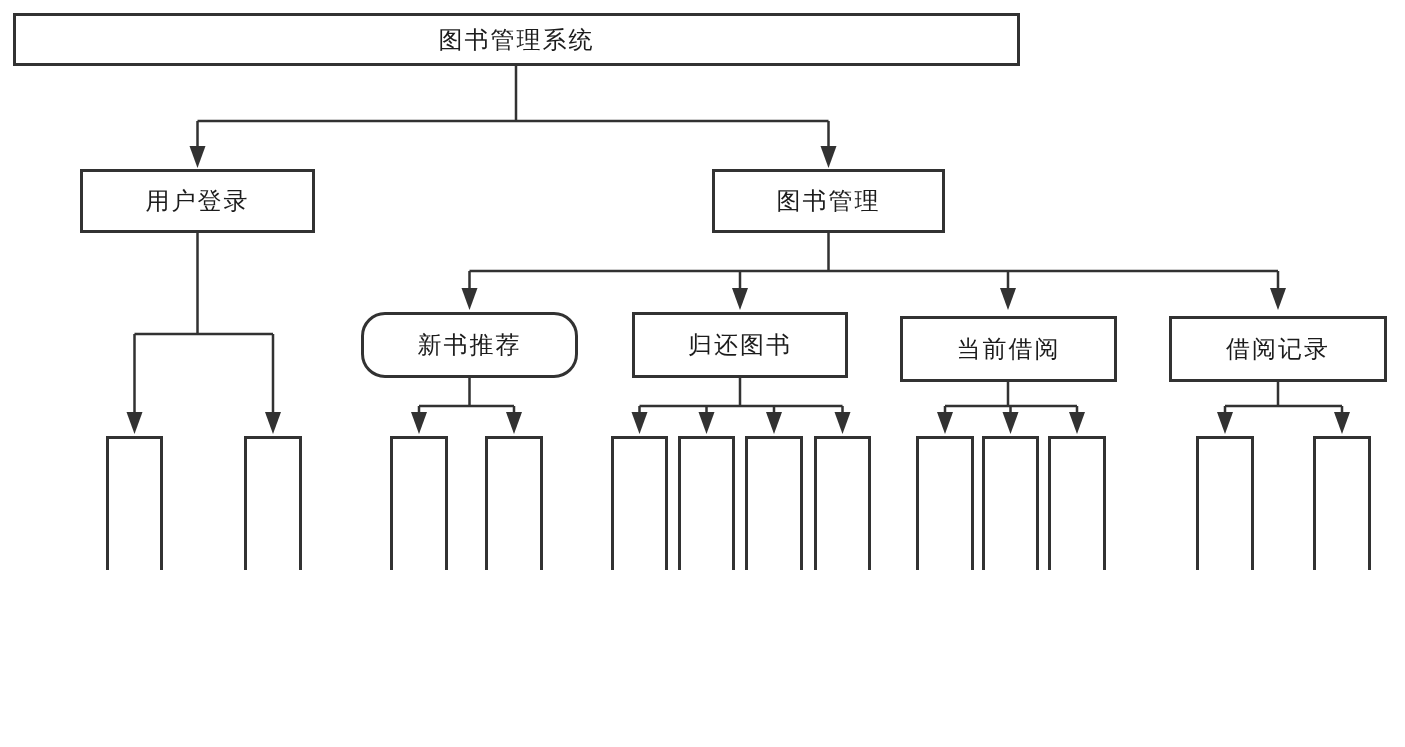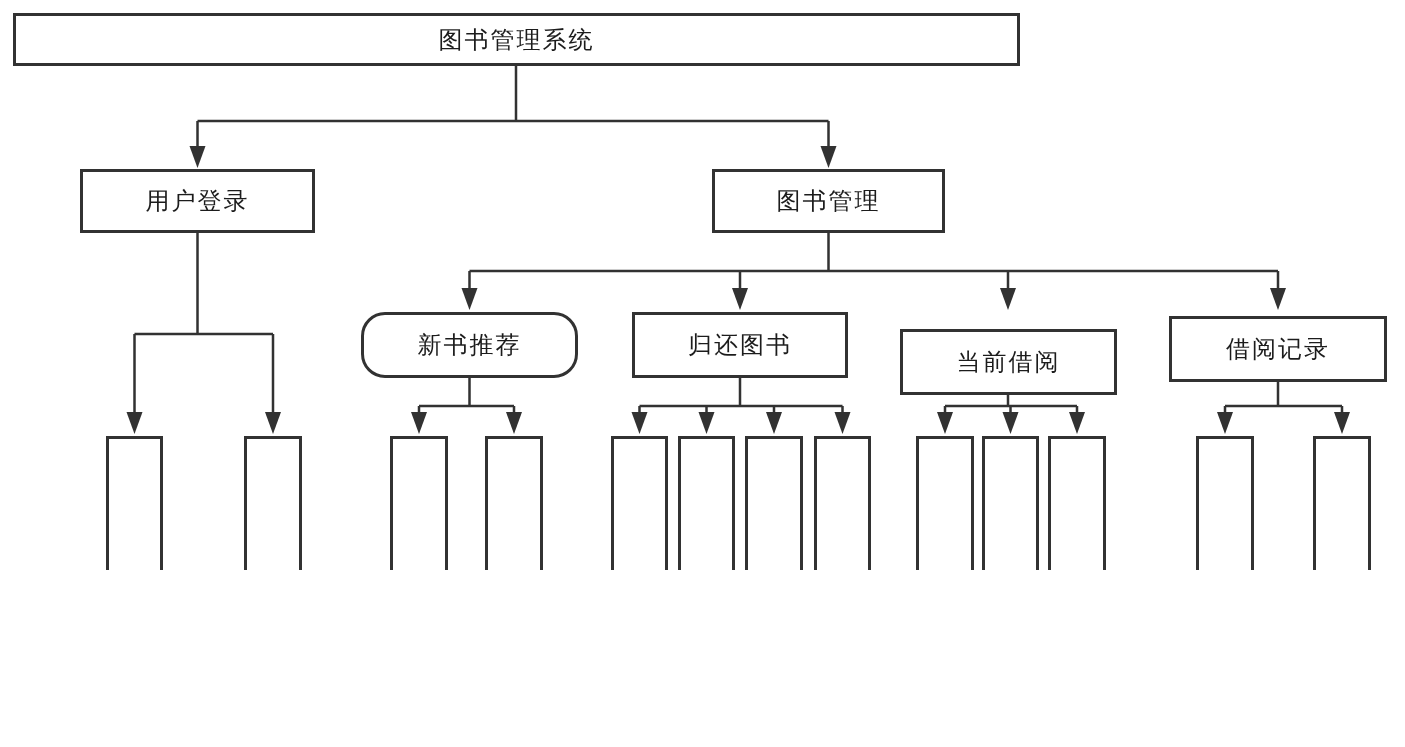--- a/index.html
+++ b/index.html
@@ -111,21 +111,21 @@
   <div class="box hbox" style="left:712px; top:169px; width:233px; height:64px;">
     <span>图书管理</span>
   </div>
 
   <div class="box hbox" style="left:361px; top:312px; width:217px; height:66px;border-radius:24px;">
     <span>新书推荐</span>
   </div>
   <div class="box hbox" style="left:632px; top:312px; width:216px; height:66px;">
     <span>归还图书</span>
   </div>
-  <div class="box hbox" style="left:900px; top:329px; width:217px; height:66px;">
+  <div class="box hbox" style="left:900px; top:316px; width:217px; height:66px;">
     <span>当前借阅</span>
   </div>
   <div class="box hbox" style="left:1169px; top:316px; width:218px; height:66px;">
     <span>借阅记录</span>
   </div>
 
   <div class="box leaf" style="left:106px; top:436px; width:57px; height:298px;">
     <span class="vtext">用户登录</span>
   </div>
   <div class="box leaf" style="left:244px; top:436px; width:58px; height:298px;">

